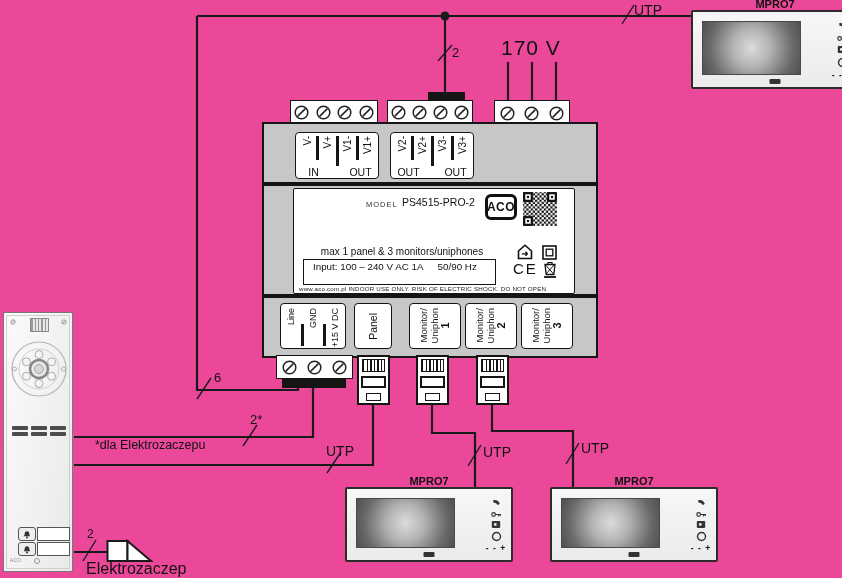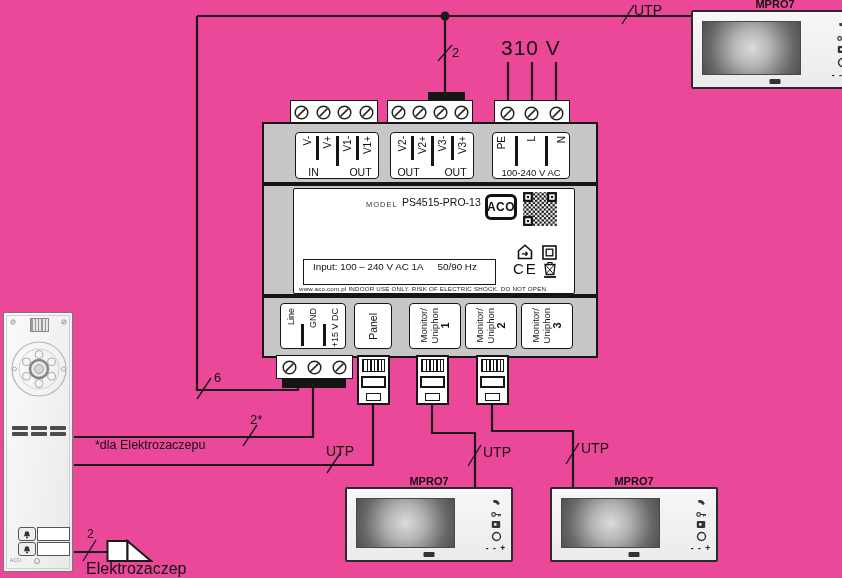--- a/index.html
+++ b/index.html
@@ -134,21 +134,21 @@
     </g>
 
     <g stroke="#1a1a1a" stroke-width="2" fill="#fff">
       <rect x="107.5" y="541" width="20" height="20"></rect>
       <polygon points="127.5,541 151,561 127.5,561"></polygon>
     </g>
   </svg>
 
   <div class="wl" style="left:634px;top:2px;">UTP</div>
   <div class="wl" style="left:452px;top:45px;font-size:13px;">2</div>
-  <div class="wl" style="left:501px;top:36px;font-size:21px;letter-spacing:1px;">310 V</div>
+  <div class="wl" style="left:501px;top:36px;font-size:21px;letter-spacing:1px;">170 V</div>
   <div class="wl" style="left:214px;top:370px;font-size:13px;">6</div>
   <div class="wl" style="left:250px;top:412px;font-size:13px;">2*</div>
   <div class="wl" style="left:95px;top:438px;font-size:12.5px;">*dla Elektrozaczepu</div>
   <div class="wl" style="left:326px;top:443px;">UTP</div>
   <div class="wl" style="left:483px;top:444px;">UTP</div>
   <div class="wl" style="left:581px;top:440px;">UTP</div>
   <div class="wl" style="left:87px;top:527px;font-size:12px;">2</div>
   <div class="wl" style="left:86px;top:560px;font-size:16px;">Elektrozaczep</div>
 
   <div class="blackbar" style="left:428px;top:92px;width:37px;height:9px;"></div>
@@ -221,36 +221,24 @@
           <i class="vbar f"></i>
         <span class="pin">V3-</span>
           <i class="vbar s"></i>
         <span class="pin">V3+</span>
       </div>
       <div class="groups">
         <span>OUT</span>
         <span>OUT</span>
       </div>
     </div>
-    <div class="tbox" style="left:228px;top:8px;width:78px;height:47px;">
-      <div class="pins" style="gap:8px;">
-        <span class="pin">PE</span>
-          <i class="vbar f"></i>
-        <span class="pin">L</span>
-          <i class="vbar f"></i>
-        <span class="pin">N</span>
-      </div>
-      <div class="groups one">
-        <span>100-240 V AC</span>
-      </div>
-    </div>
 
     <div class="plate">
       <span class="model-lab">MODEL</span>
-      <span class="model-val">PS4515-PRO-13</span>
+      <span class="model-val">PS4515-PRO-2</span>
       <div class="acologo">
         <span>ACO</span>
       </div>
       <svg class="qr" viewBox="0 0 33 33">
         <defs>
           <pattern id="qrp" width="4" height="4" patternUnits="userSpaceOnUse">
             <rect width="2" height="2" fill="#111"></rect>
               <rect x="2" y="2" width="2" height="2" fill="#111"></rect>
           </pattern>
         </defs>
@@ -265,20 +253,21 @@
           <rect x="3" y="3" width="5" height="5"></rect>
             <rect x="25" y="3" width="5" height="5"></rect>
             <rect x="3" y="25" width="5" height="5"></rect>
         </g>
         <g fill="#111">
           <rect x="4.5" y="4.5" width="2" height="2"></rect>
             <rect x="26.5" y="4.5" width="2" height="2"></rect>
             <rect x="4.5" y="26.5" width="2" height="2"></rect>
         </g>
       </svg>
+      <div class="ps-sub">max 1 panel &amp; 3 monitors/uniphones</div>
       <div class="specbox">
         <div class="specrow1">
           <span>Input: 100 – 240 V AC 1A</span><span>50/90 Hz</span>
         </div>
       </div>
       <svg class="icon-abs" style="left:221px;top:54px;" width="20" height="18" viewBox="0 0 20 18">
         <path d="M3.5,8 L10,2.2 L16.5,8 V15.5 H3.5 Z" fill="none" stroke="#111" stroke-width="1.6"></path>
         <path d="M6.8,10.8 H12.6 M12.6,10.8 L10.4,8.8 M12.6,10.8 L10.4,12.8" fill="none" stroke="#111" stroke-width="1.3"></path>
       </svg>
       <svg class="icon-abs" style="left:248px;top:56px;" width="15" height="15" viewBox="0 0 15 15">

